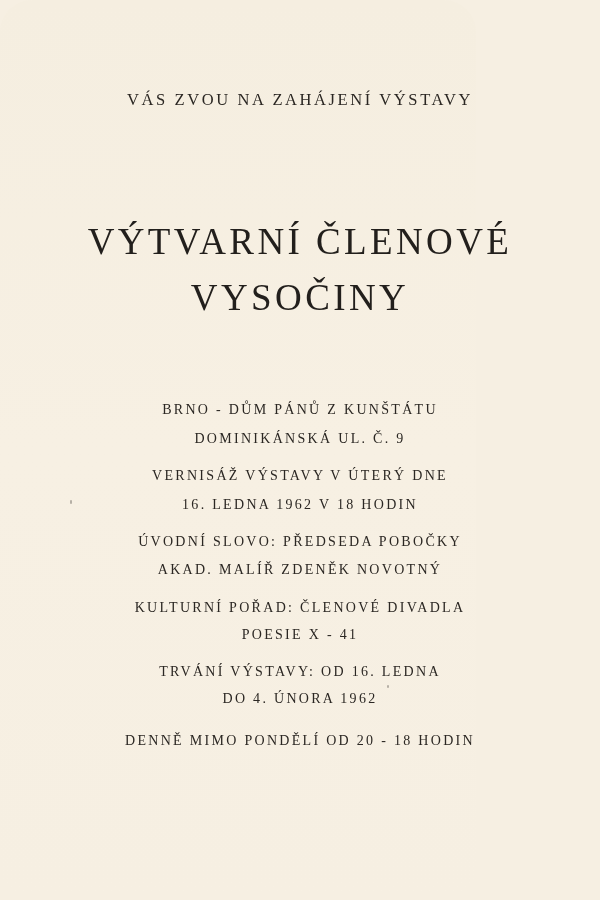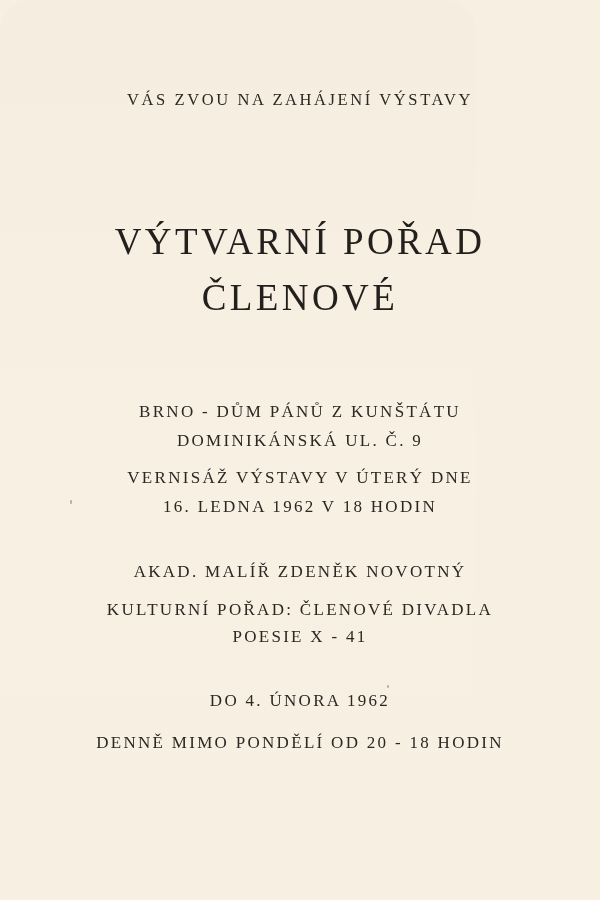--- a/index.html
+++ b/index.html
@@ -38,52 +38,54 @@
     }
     .title {
       font-size: 37px;
       letter-spacing: 3.4px;
       font-weight: normal;
       color: #221f1c;
     }
     .title1 { top: 220px; }
     .title2 { top: 276px; }
     .info {
-      font-size: 17px;
+      font-size: 14px;
       letter-spacing: 2.3px;
     }
     .speck {
       position: absolute;
       width: 2px;
       height: 4px;
       background: #9a948c;
       border-radius: 1px;
       opacity: 0.7;
     }
   </style>
 </head>
 <body>
 
 <div class="page">
 
   <div class="line invite">VÁS ZVOU NA ZAHÁJENÍ VÝSTAVY</div>
 
-  <div class="line title title1">VÝTVARNÍ POŘAD</div>
-  <div class="line title title2">ČLENOVÉ</div>
+  <div class="line title title1">VÝTVARNÍ ČLENOVÉ</div>
+  <div class="line title title2">VYSOČINY</div>
 
   <div class="line info" style="top:402px;">BRNO - DŮM PÁNŮ Z KUNŠTÁTU</div>
   <div class="line info" style="top:431px;">DOMINIKÁNSKÁ UL. Č. 9</div>
 
   <div class="line info" style="top:468px;">VERNISÁŽ VÝSTAVY V ÚTERÝ DNE</div>
   <div class="line info" style="top:497px;">16. LEDNA 1962 V 18 HODIN</div>
 
+  <div class="line info" style="top:534px;">ÚVODNÍ SLOVO: PŘEDSEDA POBOČKY</div>
   <div class="line info" style="top:562px;">AKAD. MALÍŘ ZDENĚK NOVOTNÝ</div>
 
   <div class="line info" style="top:600px;">KULTURNÍ POŘAD: ČLENOVÉ DIVADLA</div>
   <div class="line info" style="top:627px;">POESIE X - 41</div>
 
+  <div class="line info" style="top:664px;">TRVÁNÍ VÝSTAVY: OD 16. LEDNA</div>
   <div class="line info" style="top:691px;">DO 4. ÚNORA 1962</div>
 
   <div class="line info" style="top:733px;">DENNĚ MIMO PONDĚLÍ OD 20 - 18 HODIN</div>
 
   <div class="speck" style="left:70px; top:500px;"></div>
   <div class="speck" style="left:387px; top:685px; height:3px;"></div>
 </div>
 
 </body></html>

